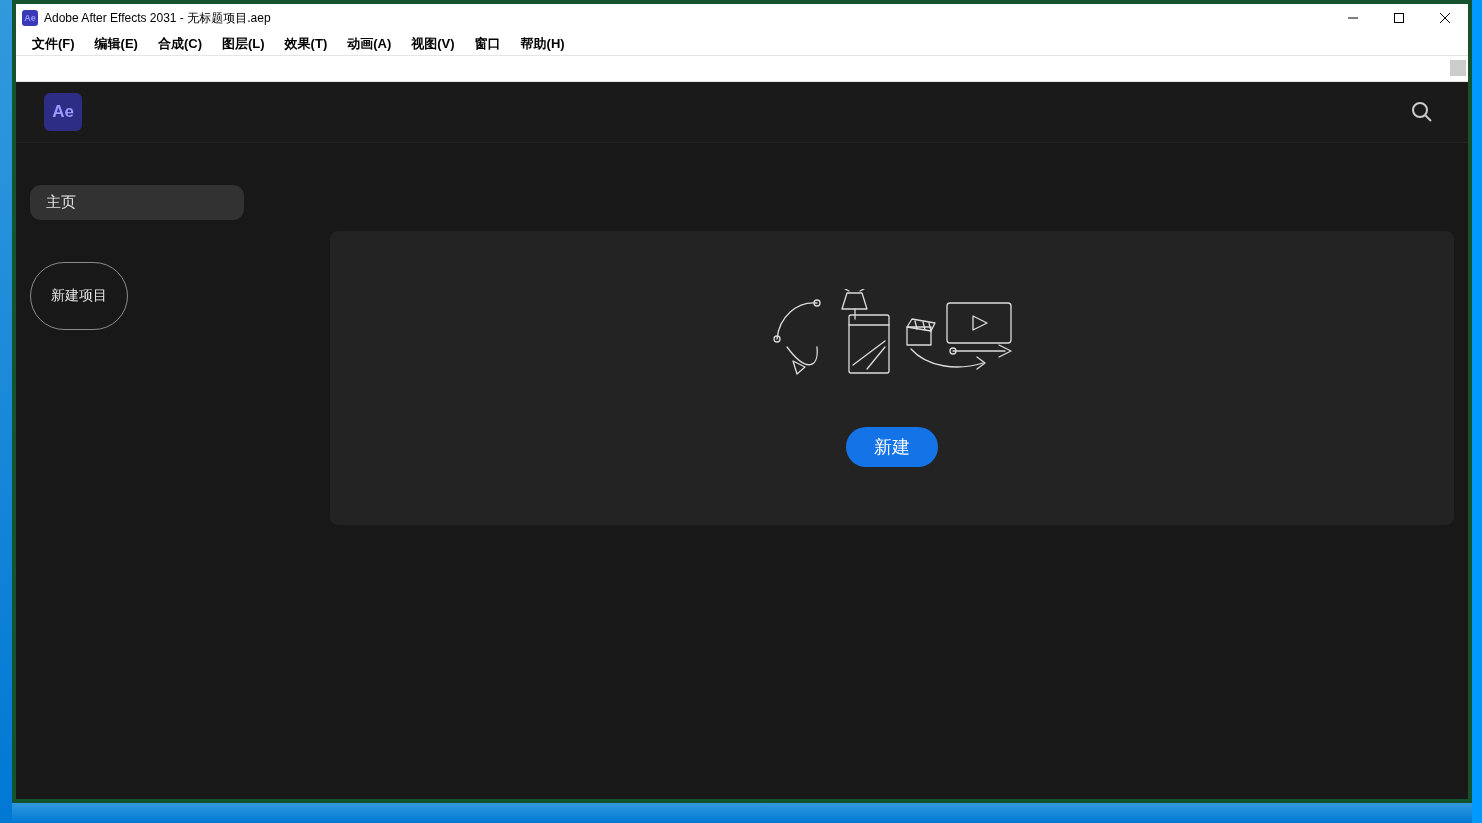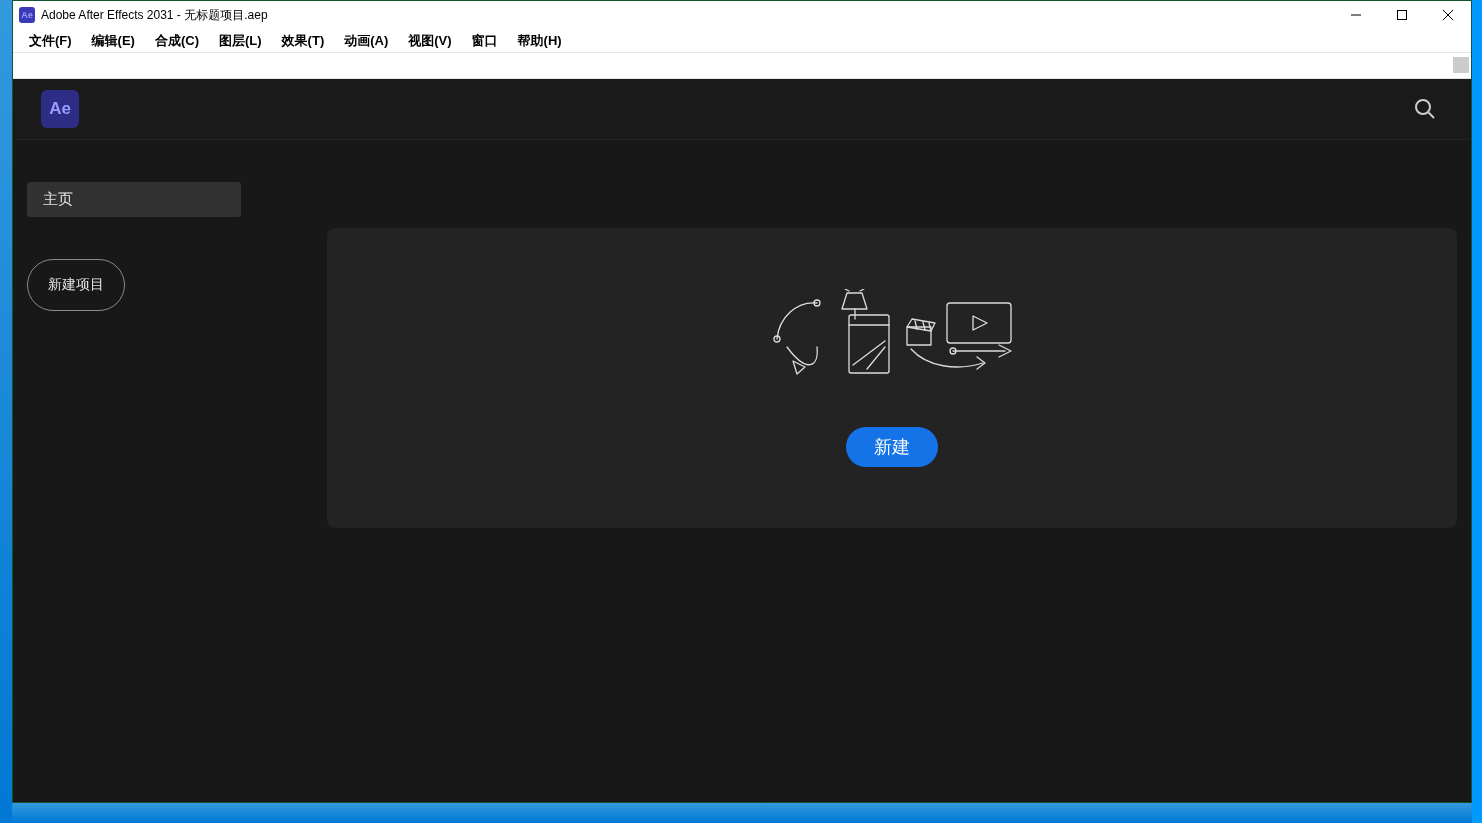--- a/index.html
+++ b/index.html
@@ -21,21 +21,21 @@
     }
     .window {
       position: absolute;
       left: 12px;
       top: 0;
       right: 10px;
       bottom: 20px;
       background: #14532d;
       display: flex;
       flex-direction: column;
-      border: 1px solid #14532d;
+      border: 4px solid #14532d;
     }
     .titlebar {
       height: 28px;
       background: #ffffff;
       display: flex;
       align-items: center;
       padding: 0 0 0 6px;
       font-size: 12px;
       color: #000;
     }
@@ -142,31 +142,31 @@
     }
     .sidebar {
       width: 300px;
       padding: 42px 16px 0 0;
     }
     .sidebar-tab {
       display: inline-block;
       background: #323232;
       color: #e6e6e6;
       padding: 8px 16px;
-      border-radius: 3px;
+      border-radius: 11px;
       font-size: 15px;
       margin-bottom: 42px;
       min-width: 214px;
     }
     .pill-button {
       display: inline-block;
       border: 1px solid #8a8a8a;
       color: #e6e6e6;
       background: transparent;
-      padding: 16px 20px;
+      padding: 24px 20px;
       border-radius: 999px;
       font-size: 14px;
       margin-bottom: 30px;
       cursor: pointer;
     }
     .main-card {
       flex: 1;
       background: #232323;
       border-radius: 8px;
       margin-top: 88px;

